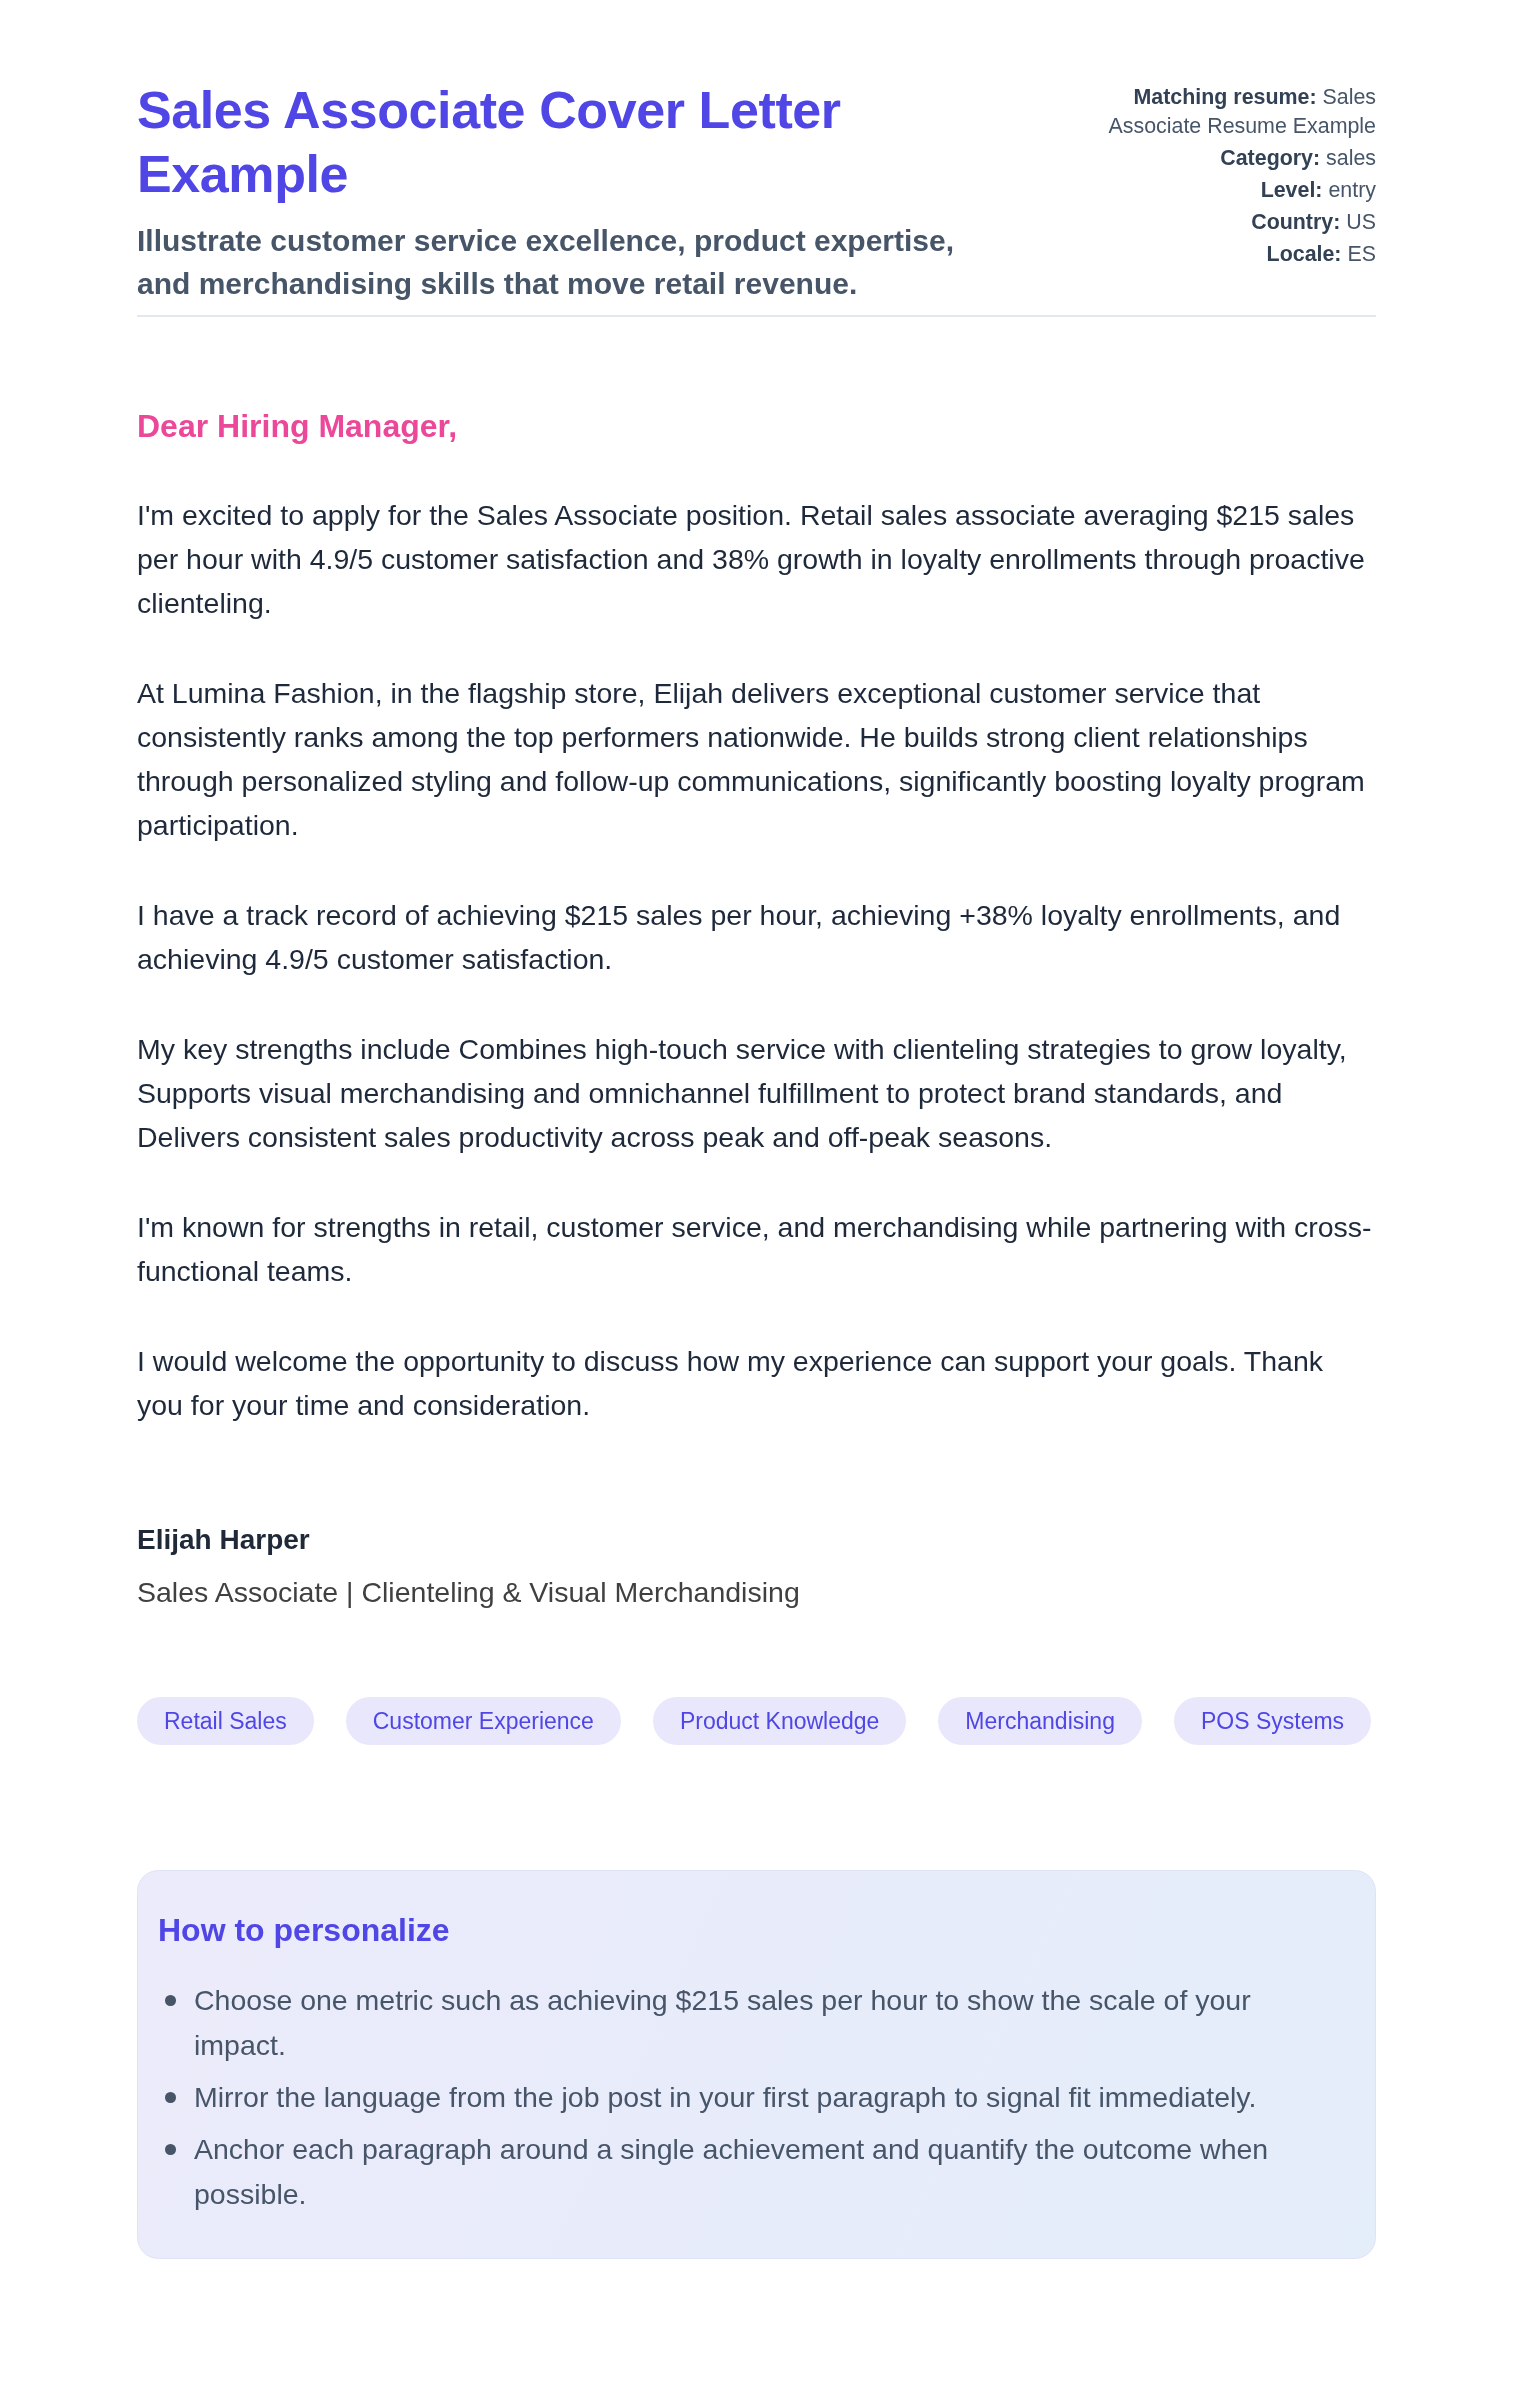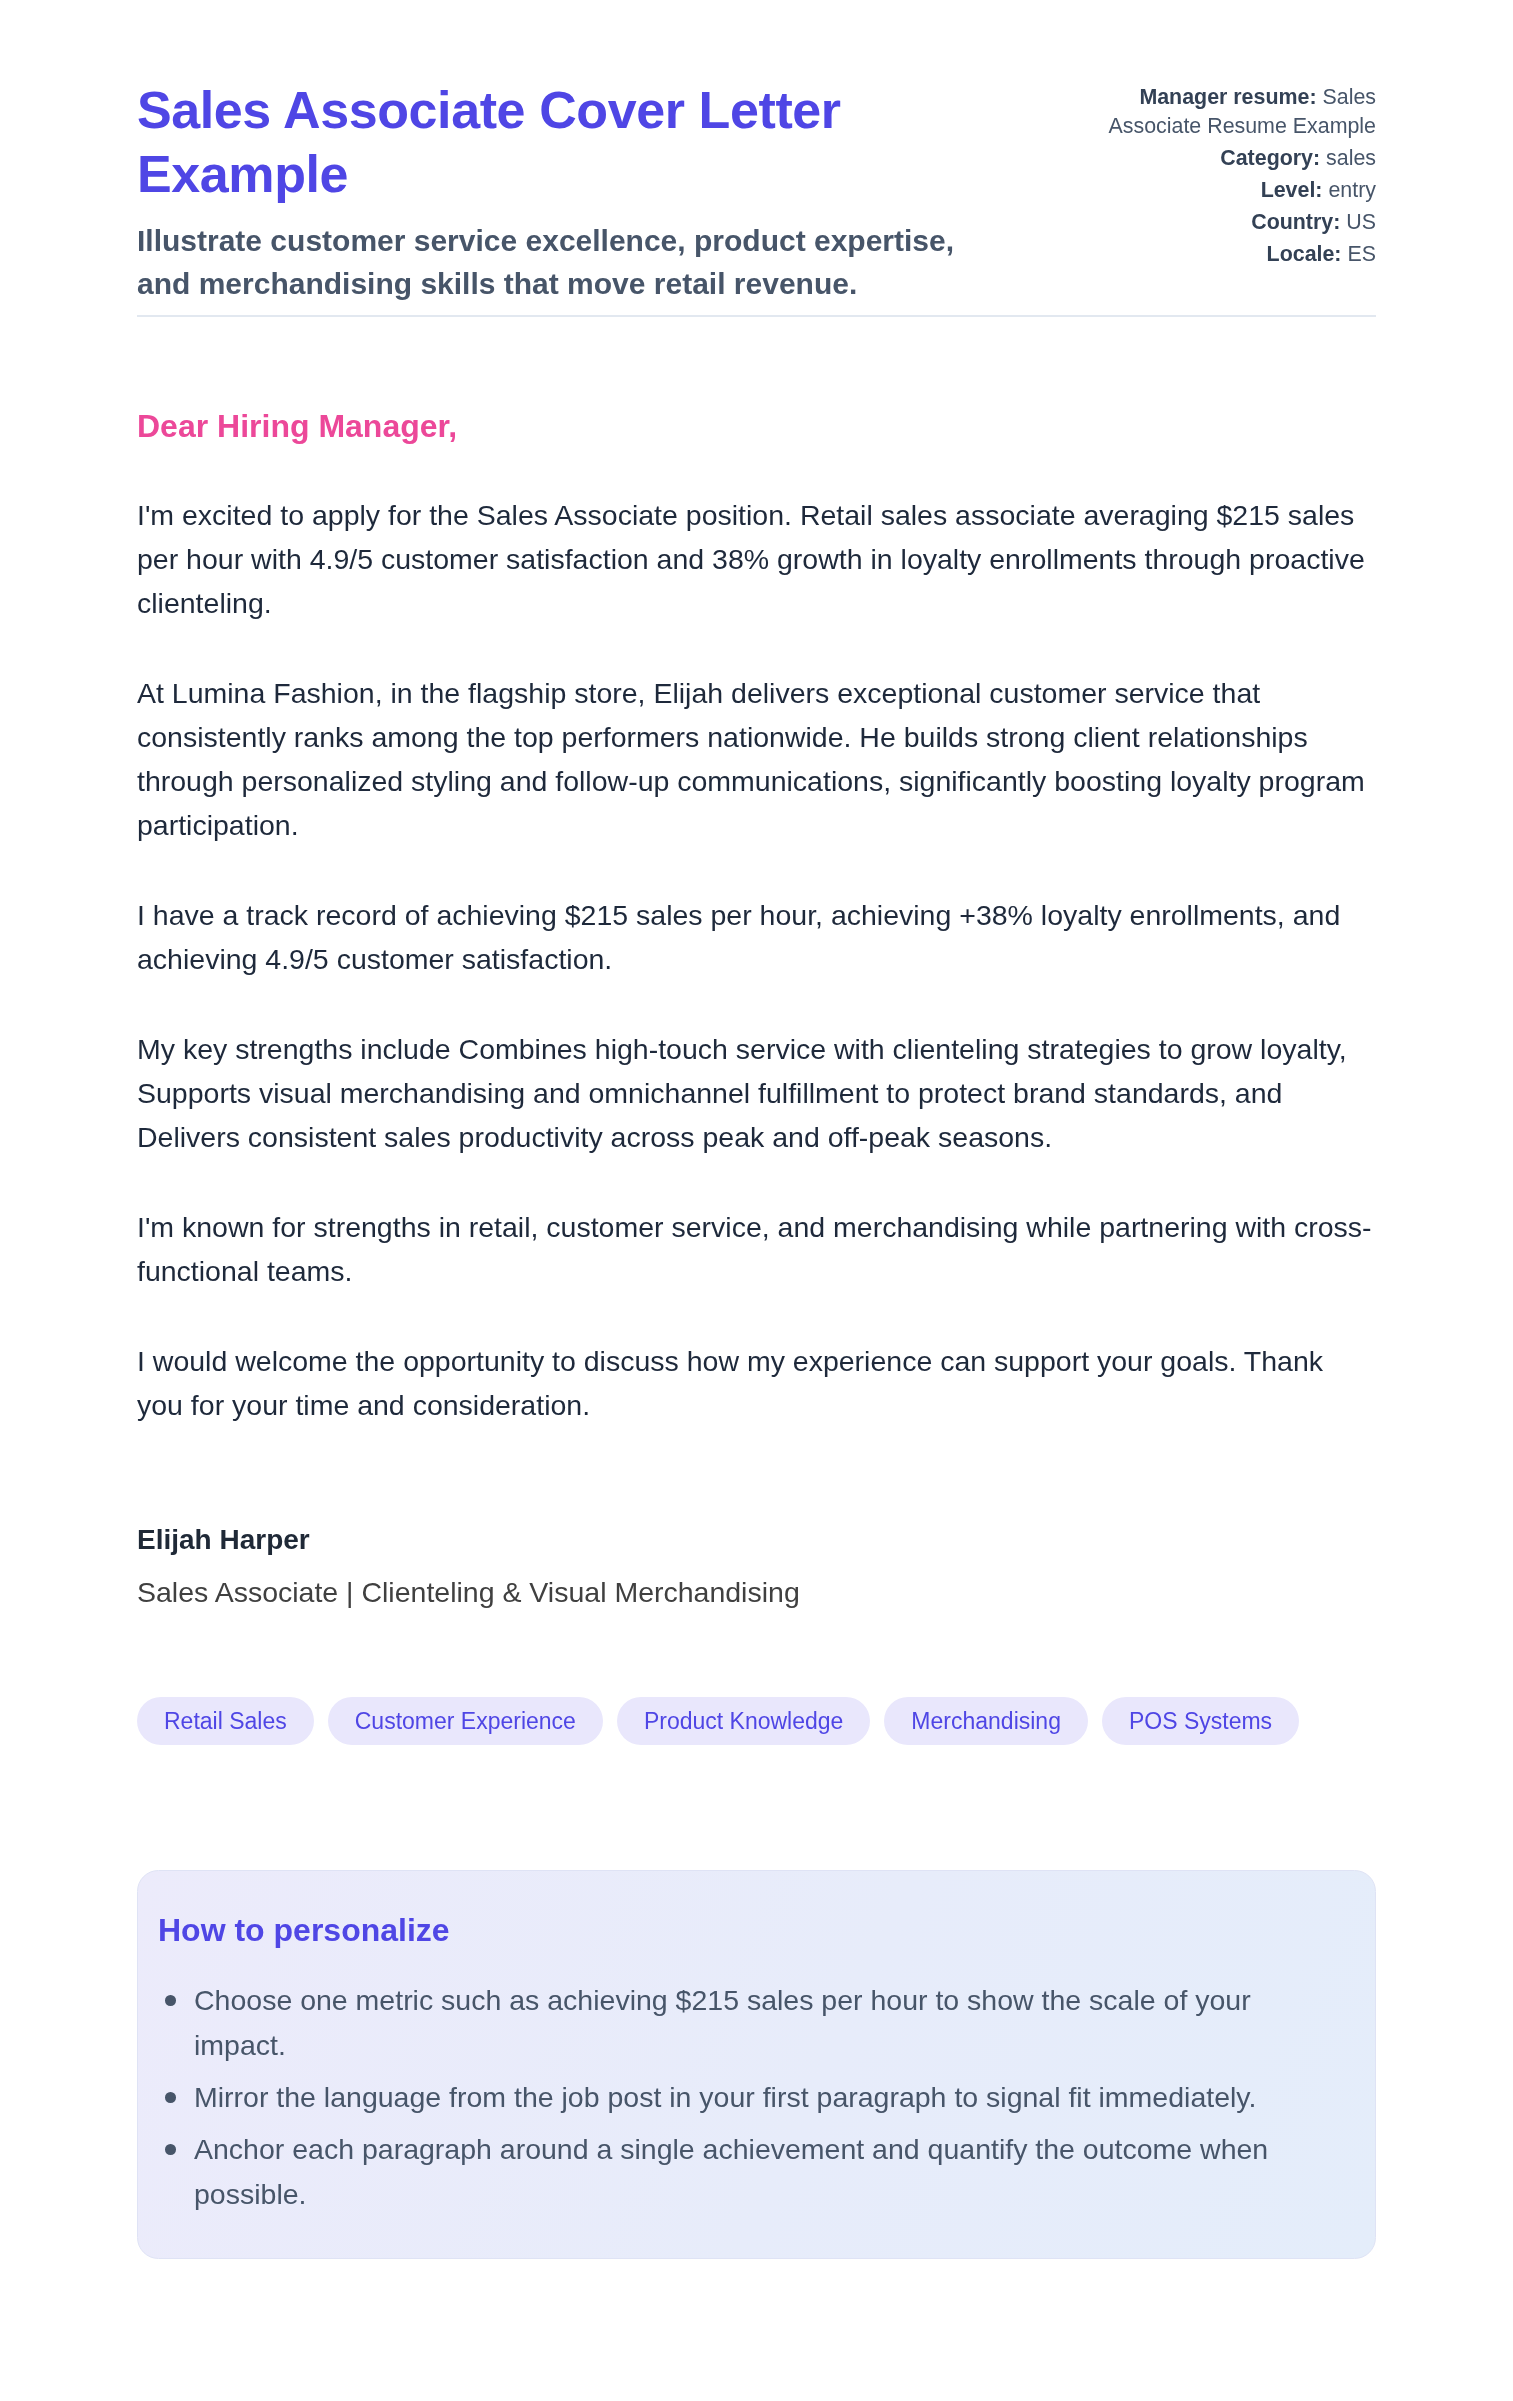--- a/index.html
+++ b/index.html
@@ -86,21 +86,21 @@
     margin-top: 14.2px;
     font-size: 28.5px;
     line-height: 39px;
     color: #404040;
   }
   
   .tags {
     margin-top: 85px;
     display: flex;
     flex-wrap: wrap;
-    gap: 14px;
+    gap: 32px;
   }
   .tag {
     display: inline-block;
     background: #e9e7fc;
     color: #4f46e5;
     font-size: 23px;
     line-height: 23px;
     padding: 12.5px 27px;
     border-radius: 889px;
     white-space: nowrap;
@@ -149,21 +149,21 @@
 <div class="page">
   <div class="content">
 
     <div class="header-row">
       <div class="header-left">
         <h1 class="page-title">Sales Associate Cover Letter Example</h1>
         <div class="page-subtitle">Illustrate customer service excellence, product expertise, and merchandising skills that move retail revenue.</div>
       </div>
       <div class="meta">
         <div class="meta-entry">
-          <span class="meta-label">Manager resume:</span>
+          <span class="meta-label">Matching resume:</span>
           <span>Sales Associate Resume Example</span>
         </div>
         <div class="meta-entry">
           <span class="meta-label">Category:</span>
           <span>sales</span>
         </div>
         <div class="meta-entry">
           <span class="meta-label">Level:</span>
           <span>entry</span>
         </div>

